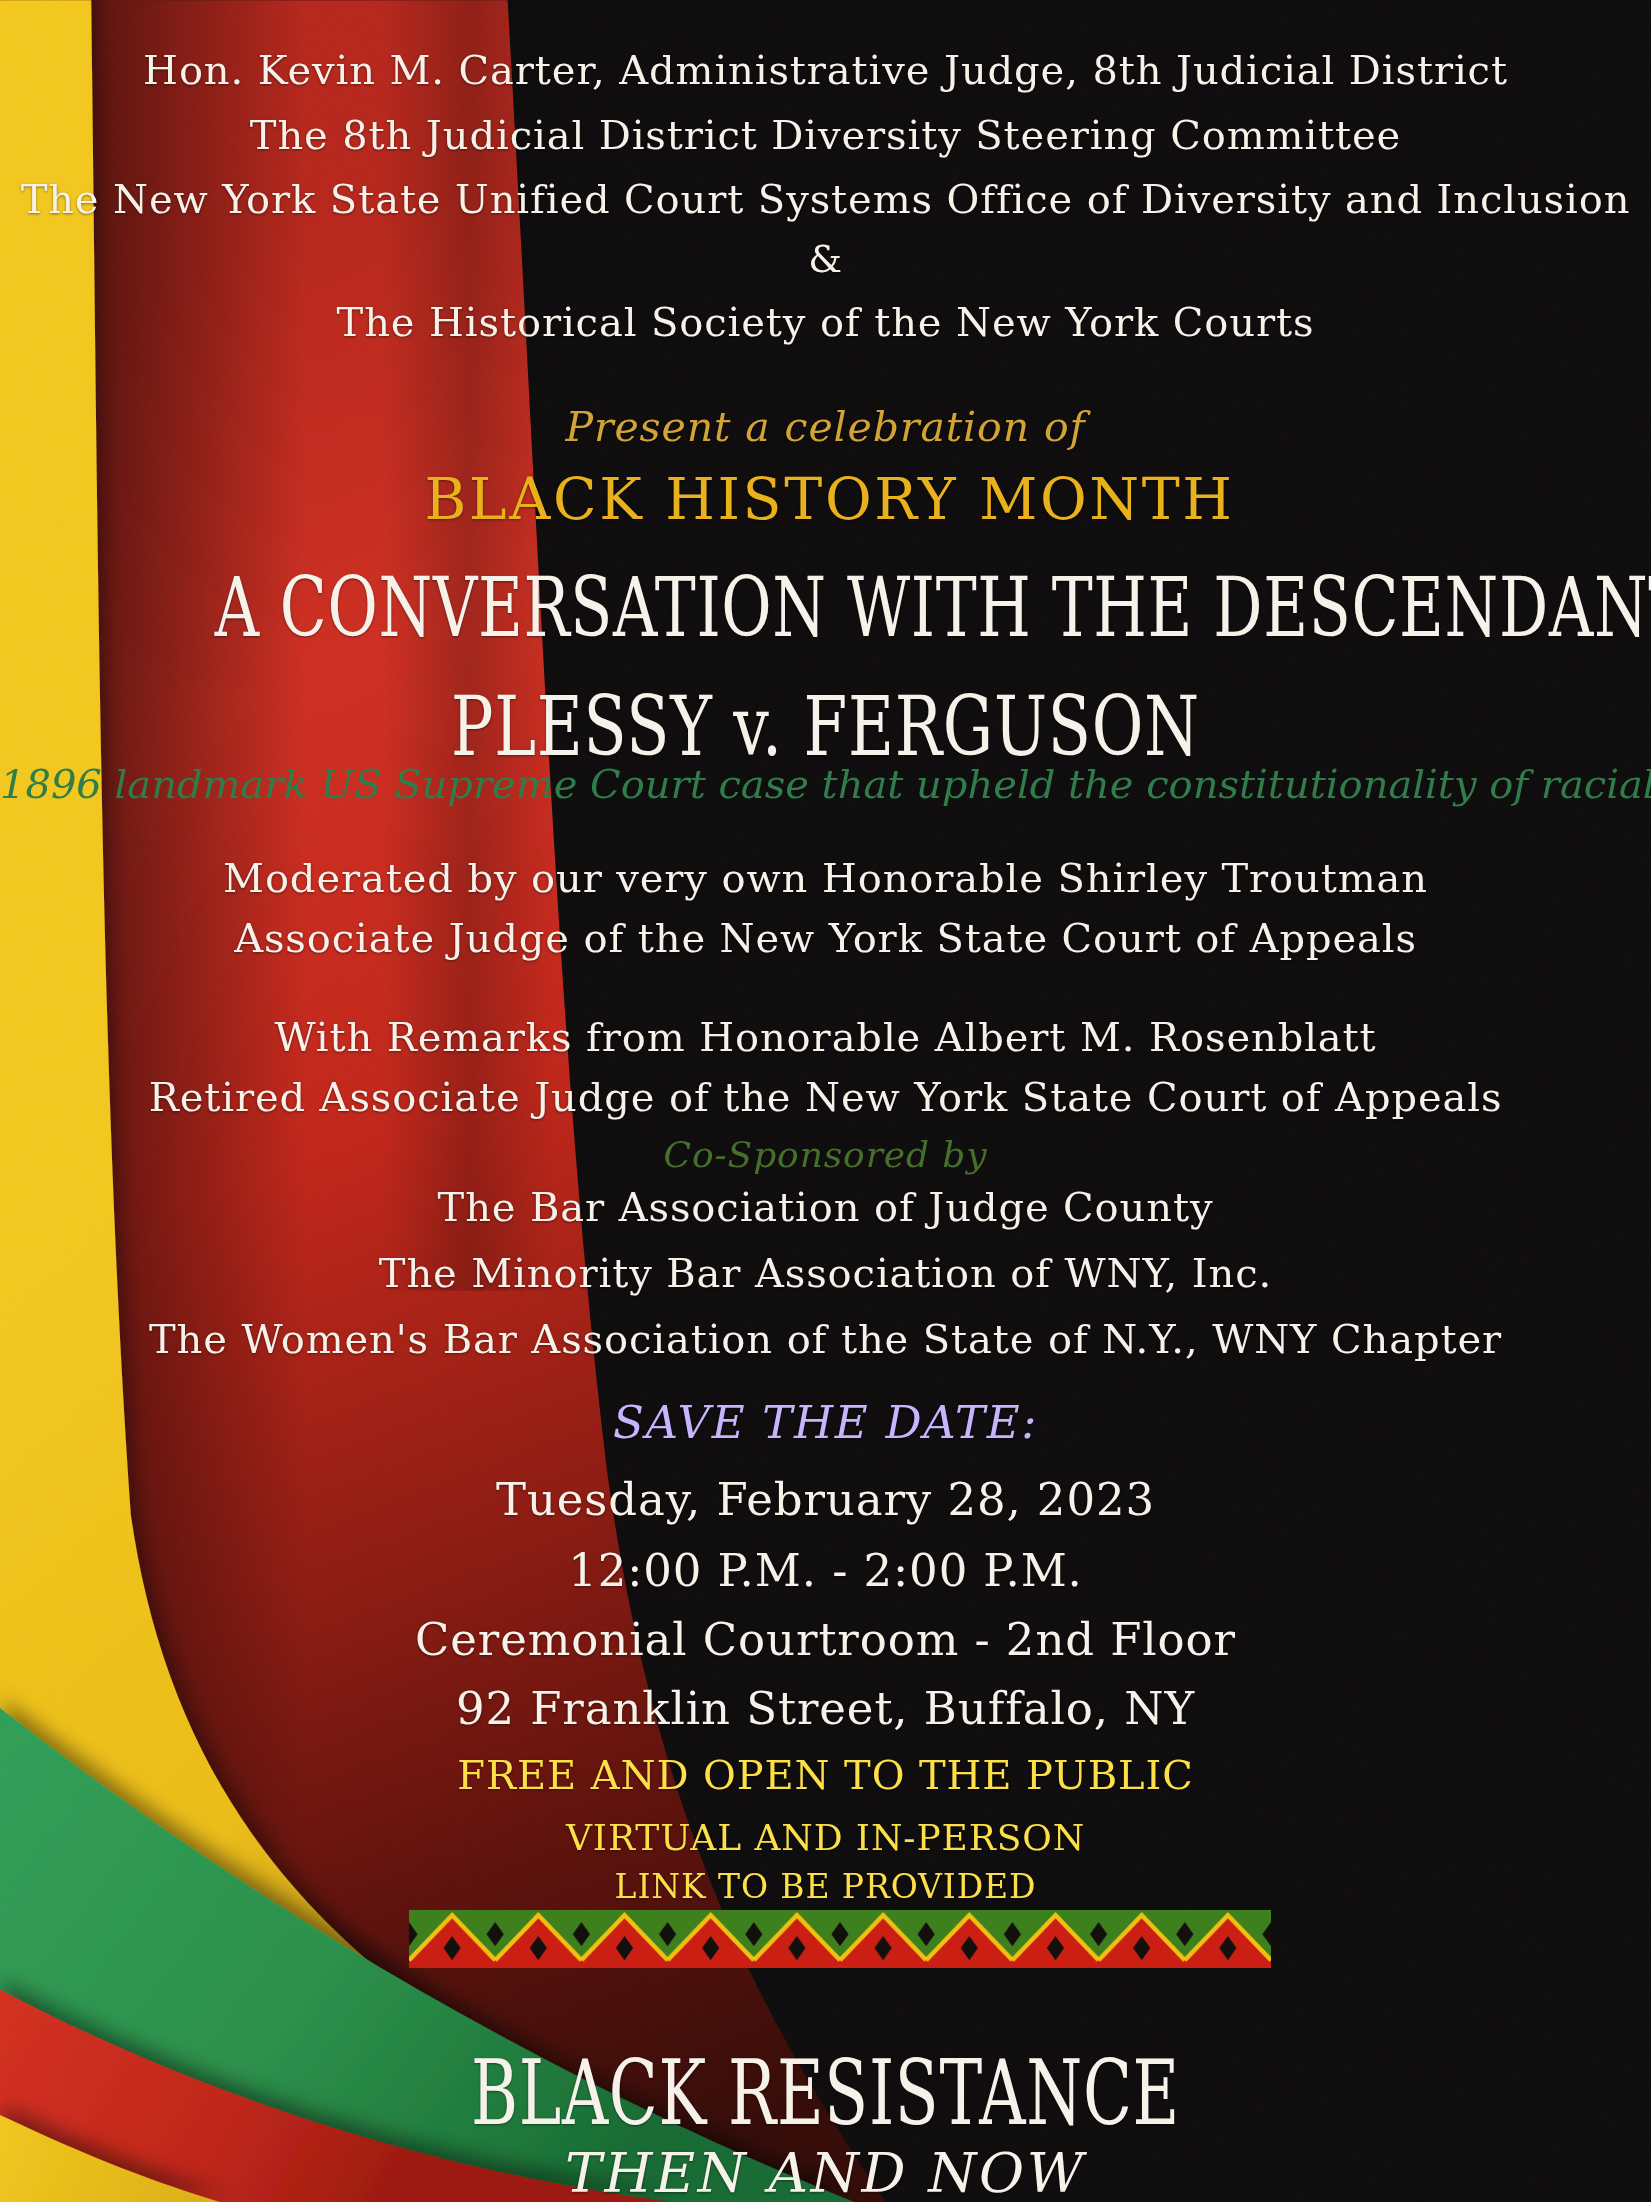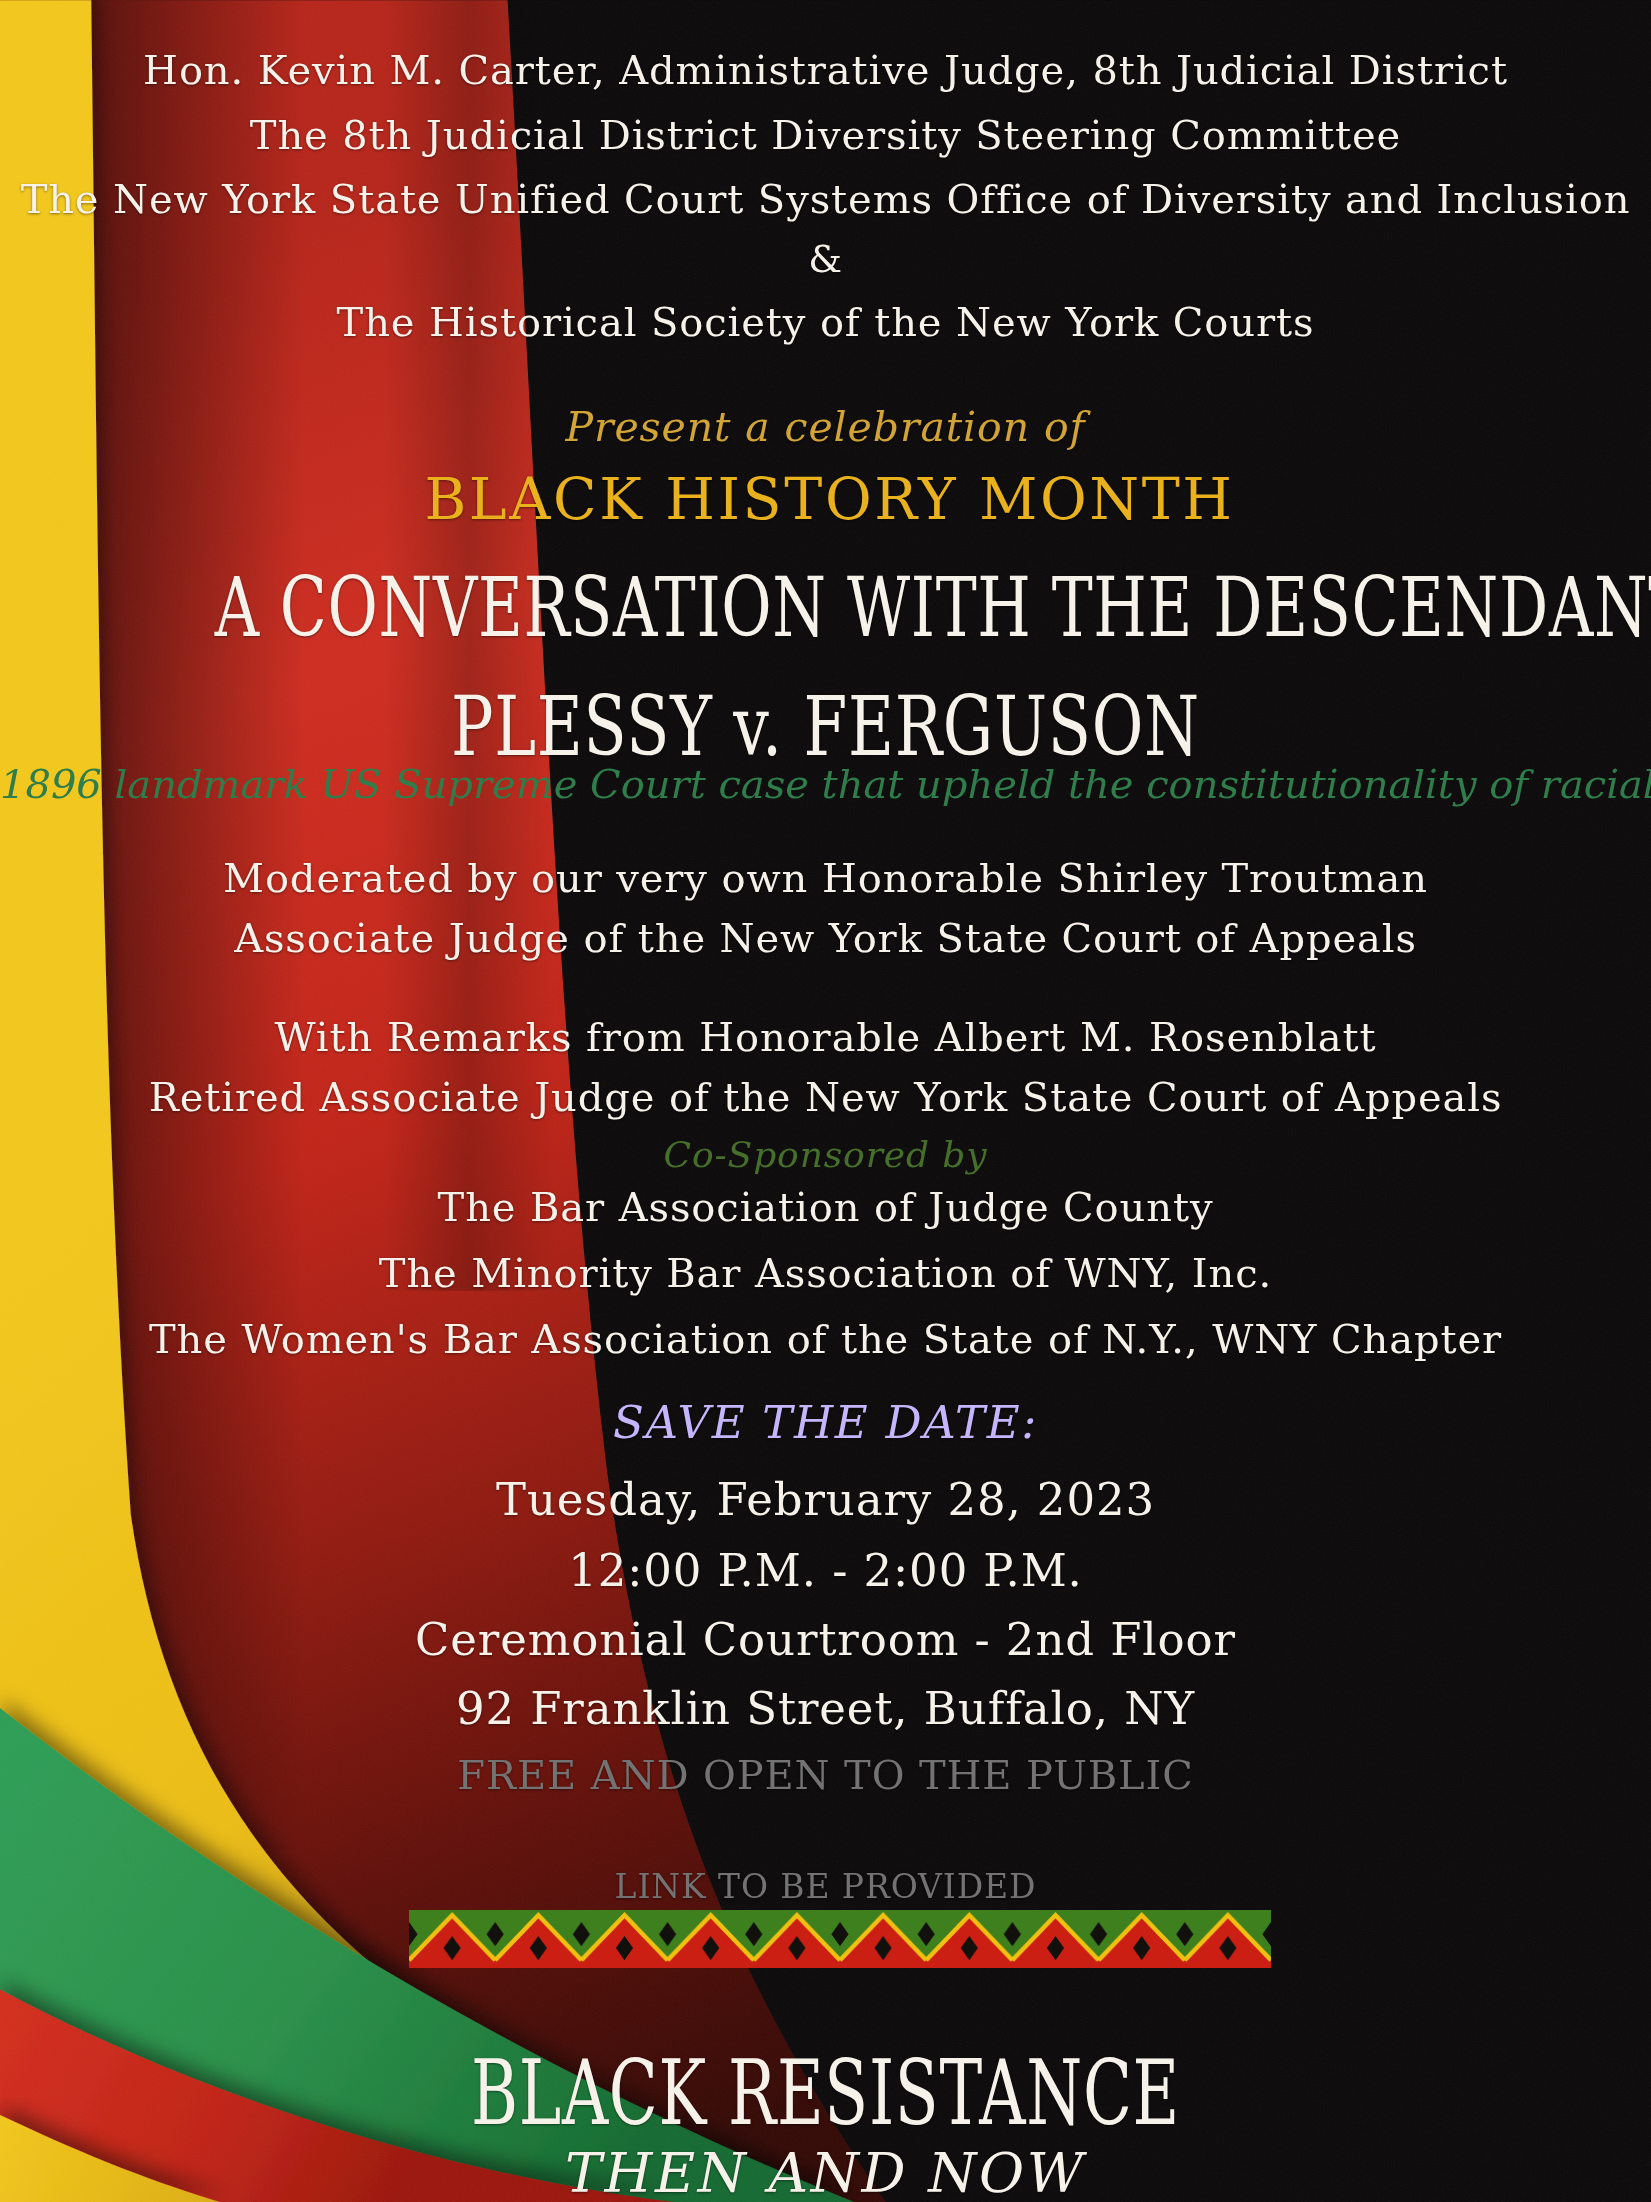--- a/index.html
+++ b/index.html
@@ -10,21 +10,21 @@
   }
   #bg-art{position:absolute;inset:0;}
   .line{
     position:absolute;left:0;right:0;text-align:center;white-space:nowrap;
     color:#f6f2ea;letter-spacing:0.9px;
     text-shadow:0 0.9px 2.6px rgba(0,0,0,0.45);
   }
   .it{font-style:italic;}
   .gold{color:#d2a335;}
   .bright-gold{color:#e9b11c;margin-left:8px;}
-  .gold2{color:#737373;}
+  .gold2{color:#fde047;}
   .green-text{color:#2e7d4a;text-shadow:none;}
   .cospon{color:#456f2a;text-shadow:none;}
   .save-green{color:#c4b5fd;}
   .cond72{transform:scaleX(0.72);transform-origin:50% 50%;}
   .cond74{transform:scaleX(0.74);transform-origin:50% 50%;}
   .cond76{transform:scaleX(0.76);transform-origin:50% 50%;}
   #divider{position:absolute;left:409px;top:1910px;width:862px;height:58px;}
 </style>
 </head>
 <body>
@@ -126,20 +126,21 @@
   <div class="line" style="top:1316px;font-size:40px">The Women's Bar Association of the State of N.Y., WNY Chapter</div>
 
   <div class="line it save-green" style="top:1396px;font-size:45px;letter-spacing:1.7px">SAVE THE DATE:</div>
 
   <div class="line" style="top:1473px;font-size:45px">Tuesday, February 28, 2023</div>
   <div class="line" style="top:1544px;font-size:45px">12:00 P.M. - 2:00 P.M.</div>
   <div class="line" style="top:1613px;font-size:45px">Ceremonial Courtroom - 2nd Floor</div>
   <div class="line" style="top:1682px;font-size:45px">92 Franklin Street, Buffalo, NY</div>
 
   <div class="line gold2" style="top:1752px;font-size:40px">FREE AND OPEN TO THE PUBLIC</div>
+  <div class="line gold2" style="top:1817px;font-size:36px">VIRTUAL  AND IN-PERSON</div>
   <div class="line gold2" style="top:1867px;font-size:33px">LINK TO BE PROVIDED</div>
 
   <svg id="divider" viewBox="0 0 1000 67" preserveAspectRatio="none" aria-hidden="true">
     <defs>
       <pattern id="kente" x="0" y="0" width="100" height="67" patternUnits="userSpaceOnUse">
         <rect x="0" y="0" width="100" height="67" fill="#3f801e"></rect>
         <path d="M0,58 L50,6 L100,58 L100,67 L0,67 Z" fill="#cc1f14"></path>
         <path d="M0,58 L50,6 L100,58" fill="none" stroke="#f0c011" stroke-width="5"></path>
         <path d="M0,14 L10,28 L0,42 L-10,28 Z" fill="#11100c"></path>
         <path d="M100,14 L110,28 L100,42 L90,28 Z" fill="#11100c"></path>

